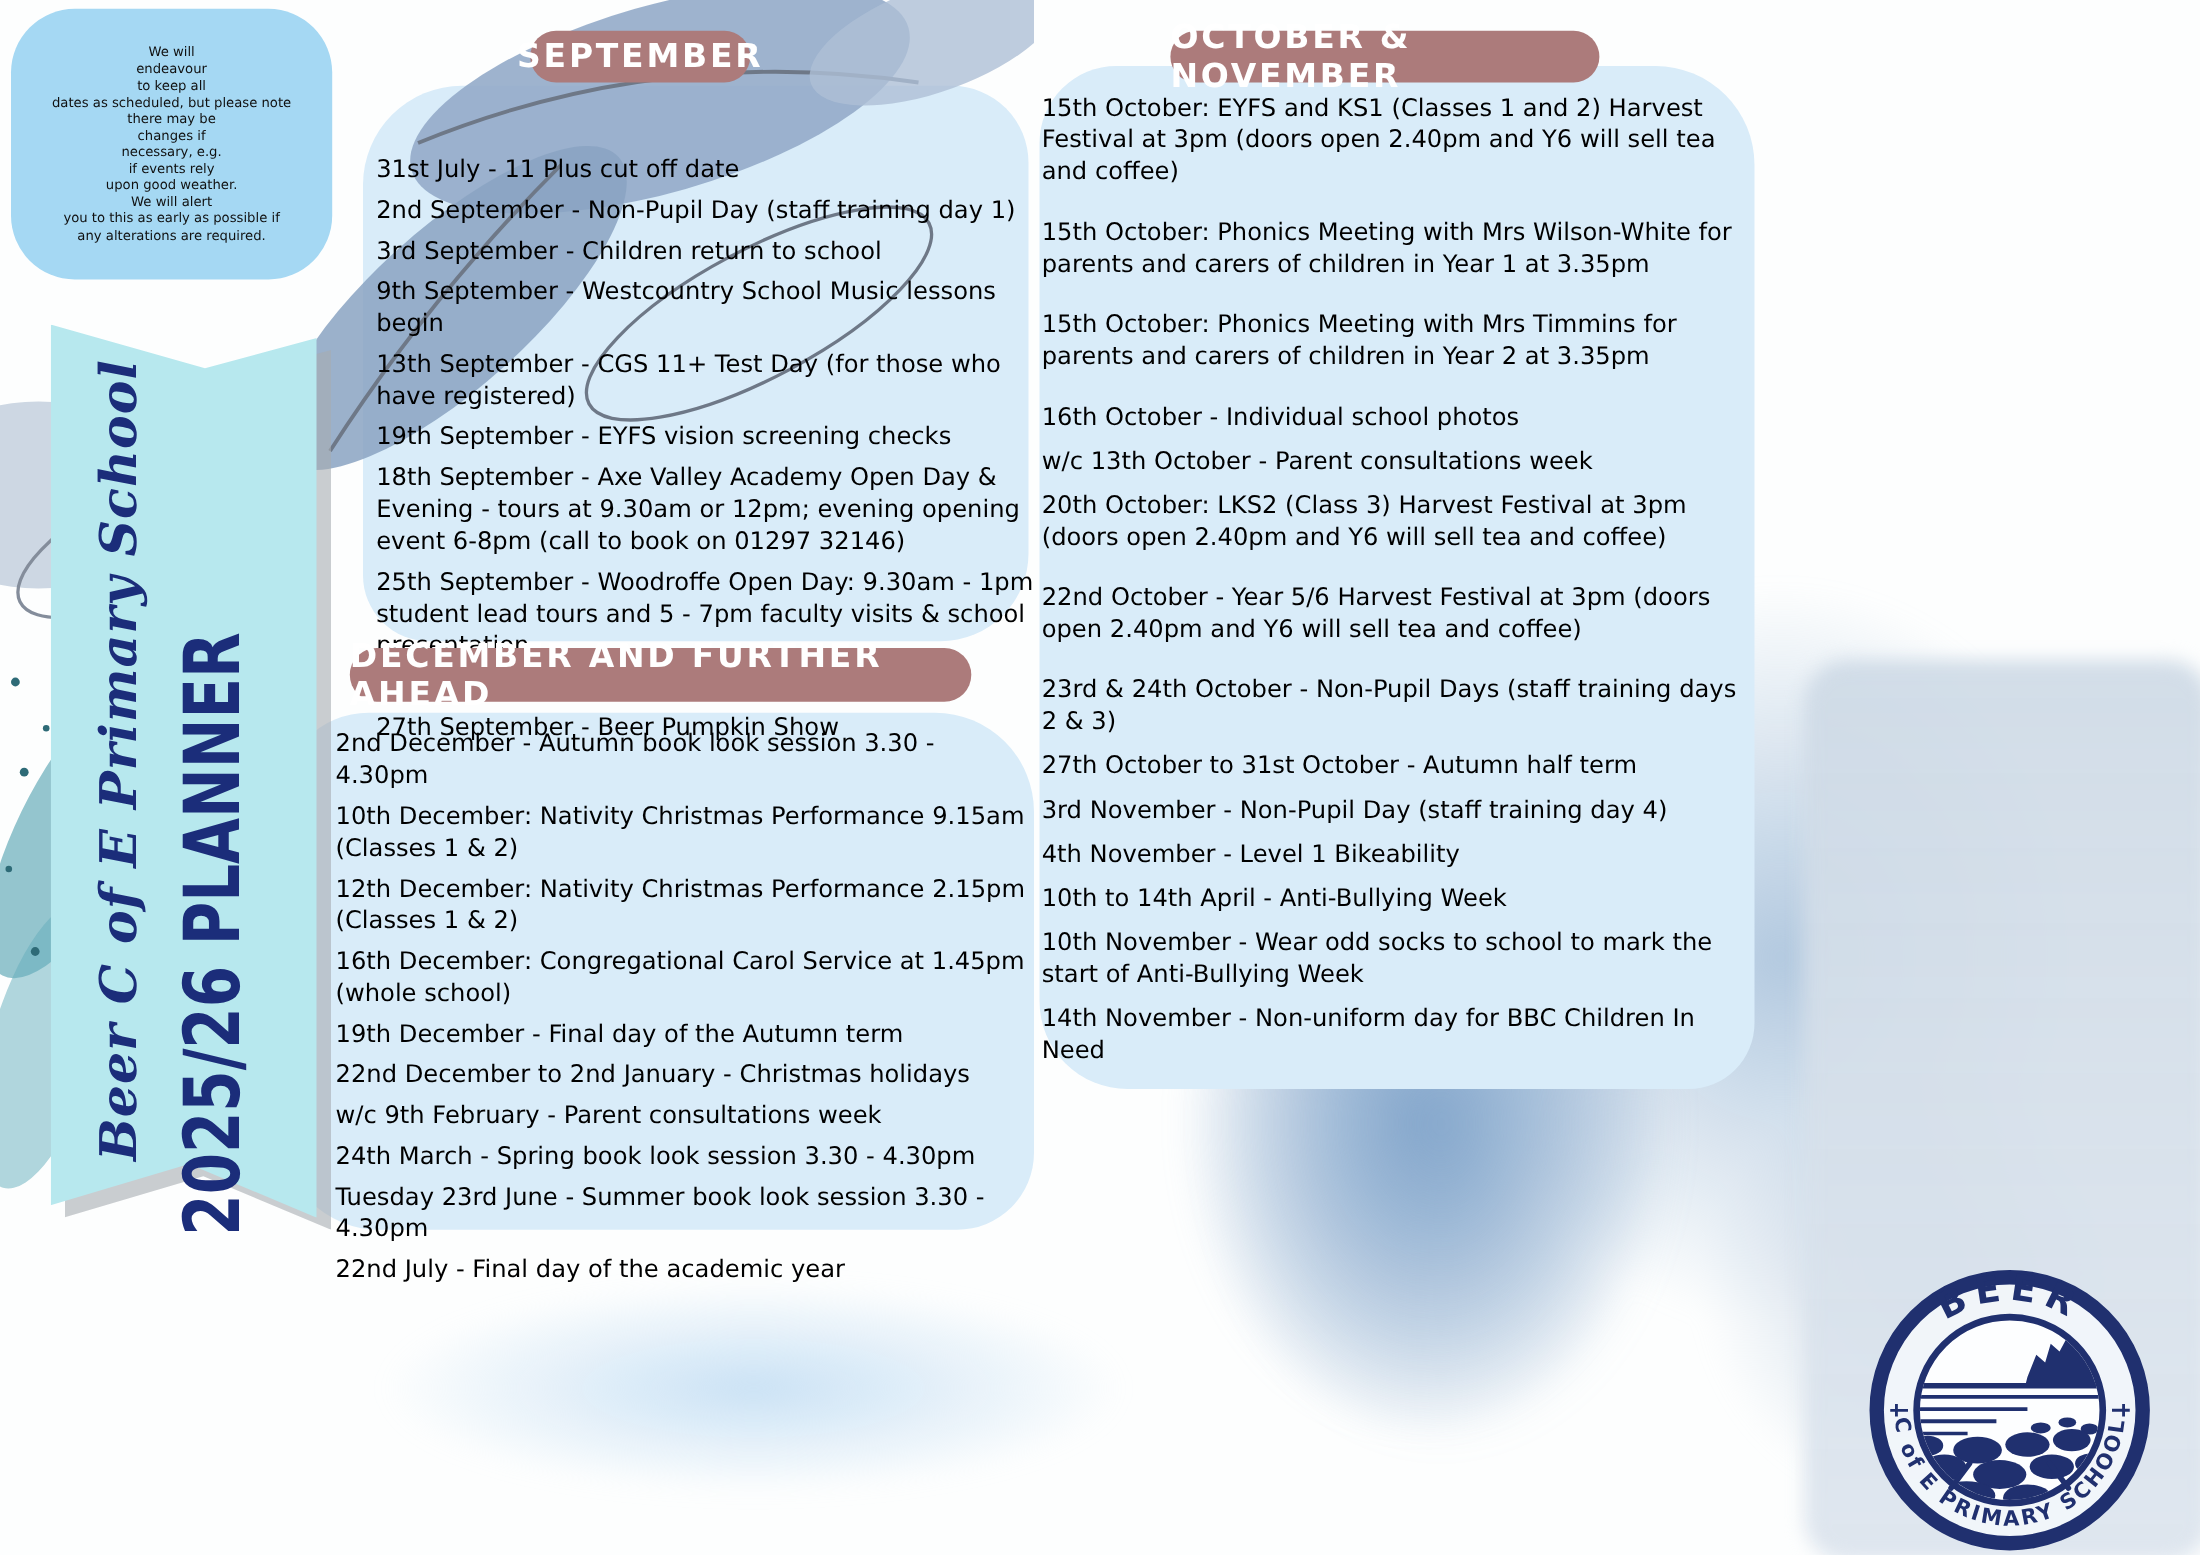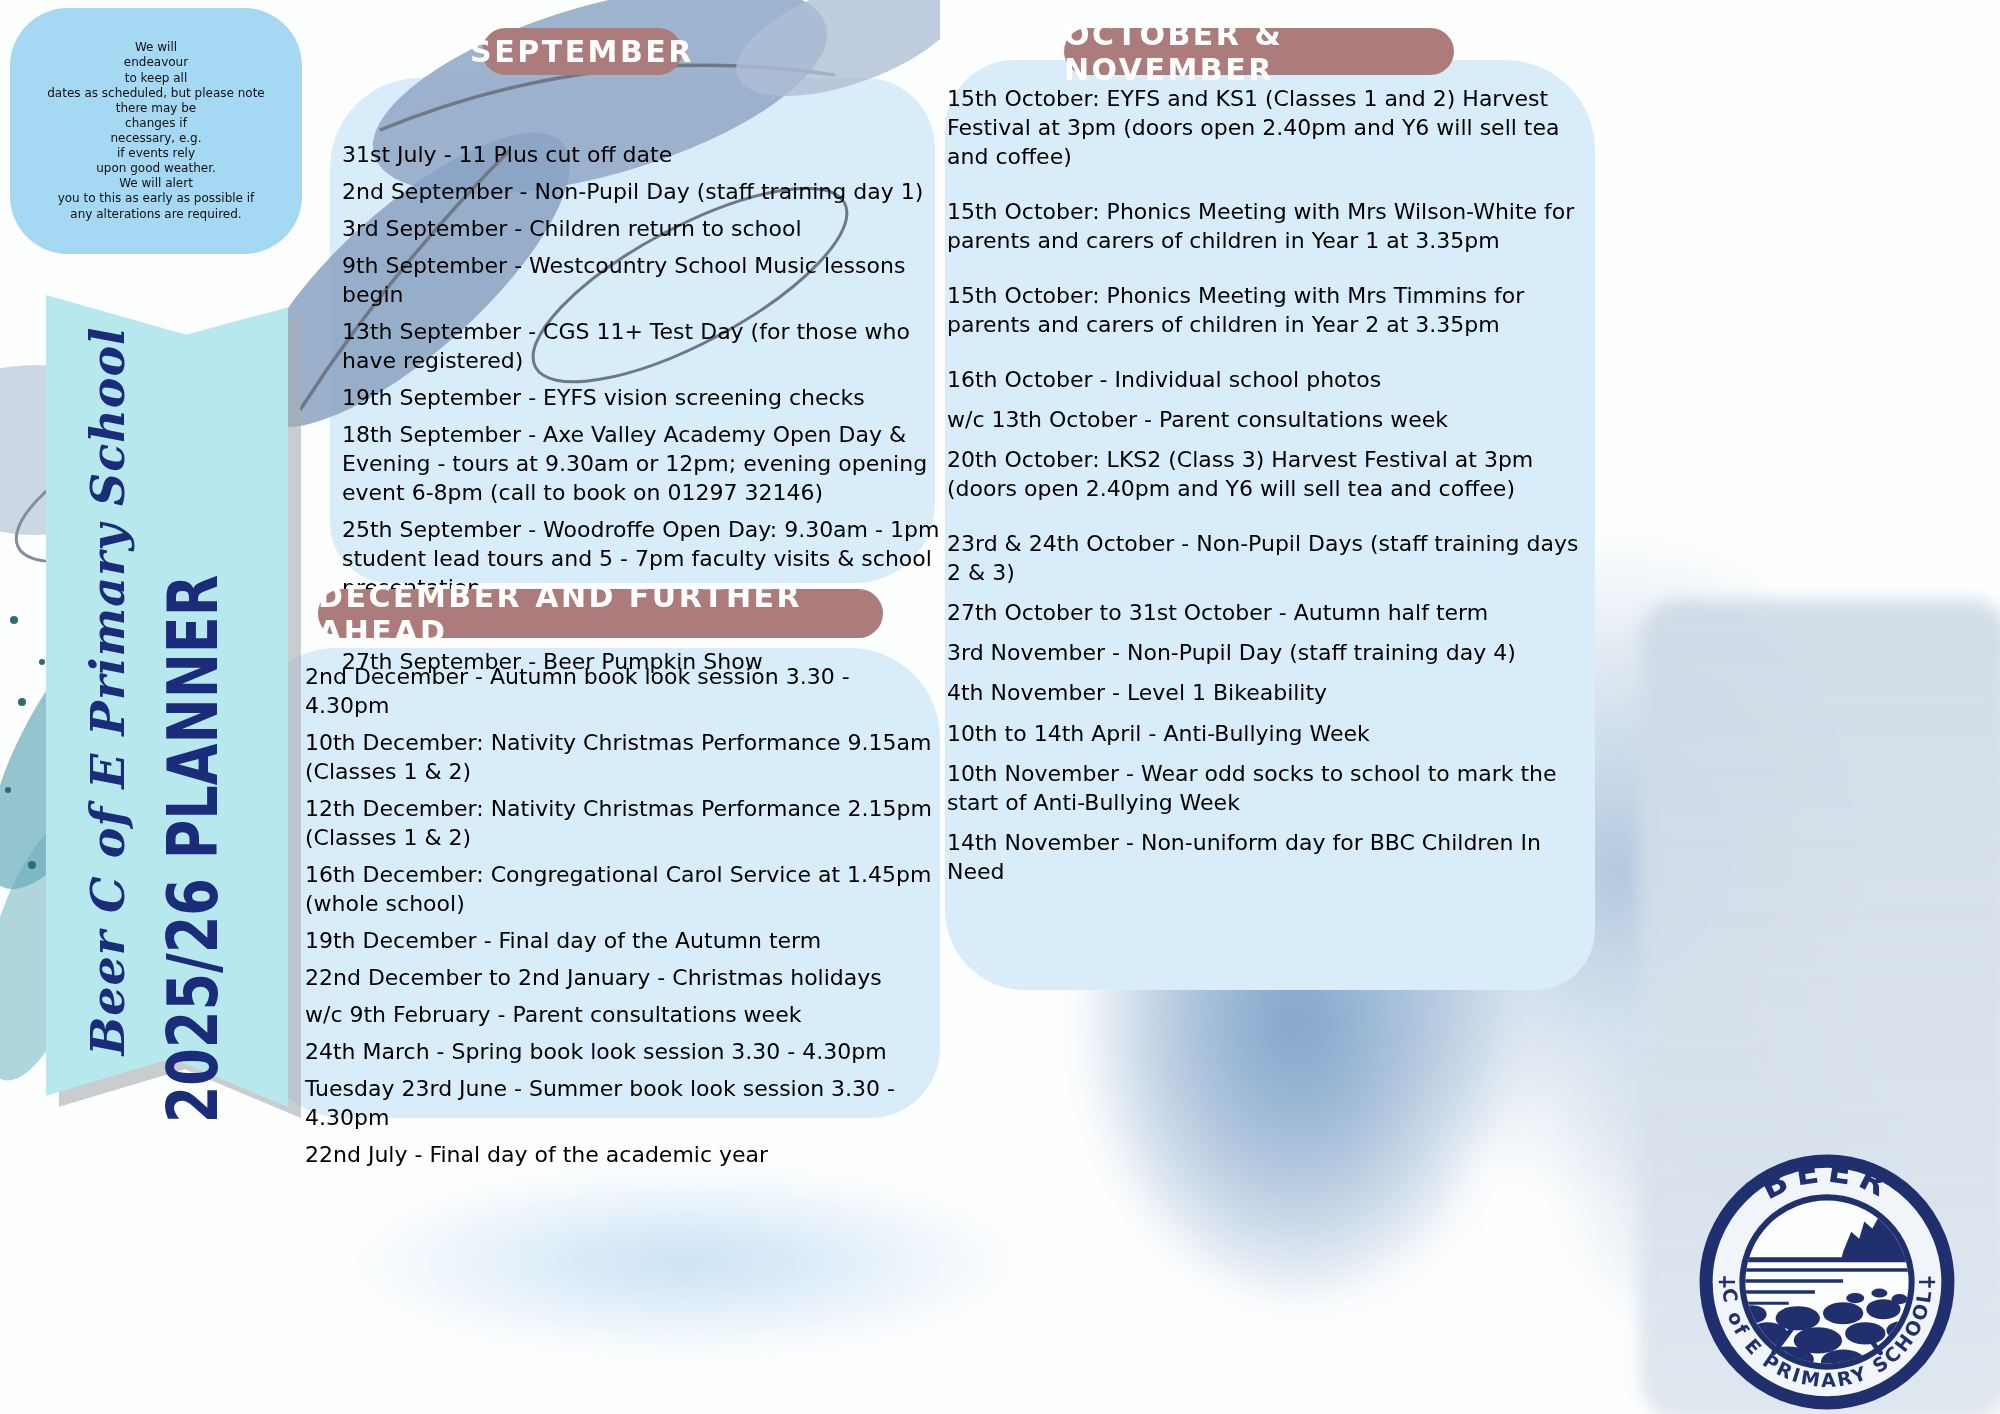--- a/index.html
+++ b/index.html
@@ -167,20 +167,21 @@
     <div class="event gap">22nd July - Final day of the academic year</div>
   </div>
 
   <div class="list list-oct">
     <div class="event lg">15th October: EYFS and KS1 (Classes 1 and 2) Harvest Festival at 3pm (doors open 2.40pm and Y6 will sell tea and coffee)</div>
     <div class="event lg">15th October: Phonics Meeting with Mrs Wilson-White for parents and carers of children in Year 1 at 3.35pm</div>
     <div class="event lg">15th October: Phonics Meeting with Mrs Timmins for parents and carers of children in Year 2 at 3.35pm</div>
     <div class="event">16th October - Individual school photos</div>
     <div class="event">w/c 13th October - Parent consultations week</div>
     <div class="event lg">20th October: LKS2 (Class 3) Harvest Festival at 3pm (doors open 2.40pm and Y6 will sell tea and coffee)</div>
+    <div class="event lg">22nd October - Year 5/6 Harvest Festival at 3pm (doors open 2.40pm and Y6 will sell tea and coffee)</div>
     <div class="event">23rd &amp; 24th October - Non-Pupil Days (staff training days 2 &amp; 3)</div>
     <div class="event">27th October to 31st October - Autumn half term</div>
     <div class="event">3rd November - Non-Pupil Day (staff training day 4)</div>
     <div class="event">4th November - Level 1 Bikeability</div>
     <div class="event">10th to 14th April - Anti-Bullying Week</div>
     <div class="event">10th November - Wear odd socks to school to mark the start of Anti-Bullying Week</div>
     <div class="event">14th November - Non-uniform day for BBC Children In Need</div>
   </div>
 
   <svg class="logo" viewBox="0 0 268 268">

